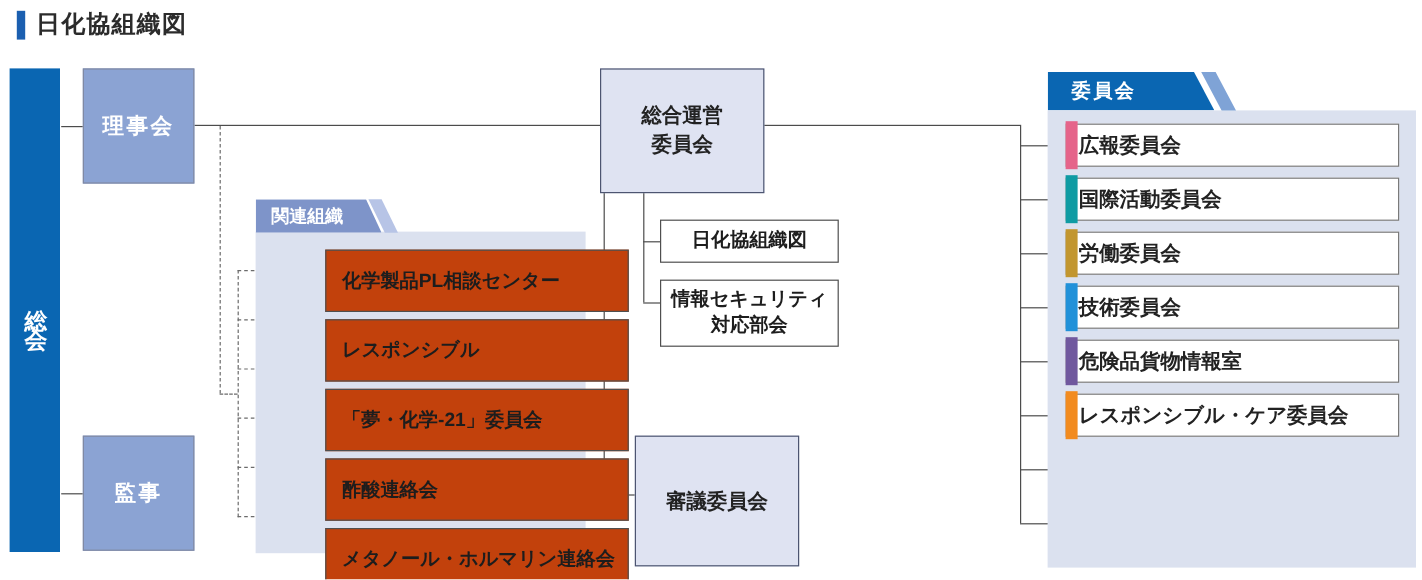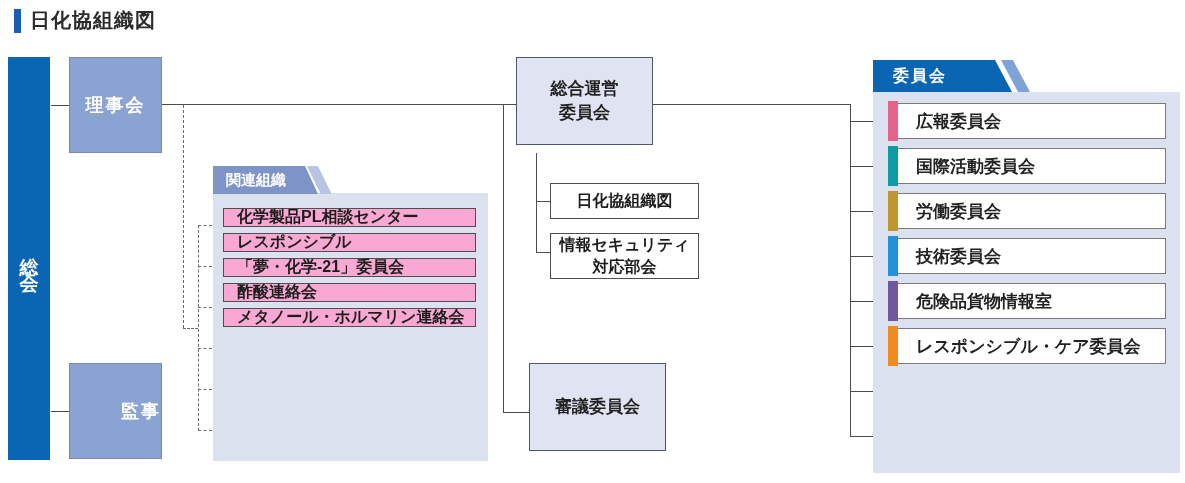--- a/index.html
+++ b/index.html
@@ -15,43 +15,43 @@
   .hline{position:absolute;height:0;border-top:1px solid #4c4c4c;z-index:1;}
   .vline{position:absolute;width:0;border-left:1px solid #4c4c4c;z-index:1;}
   .hdash{position:absolute;height:0;border-top:1px dashed #6b6b6b;z-index:1;}
   .vdash{position:absolute;width:0;border-left:1px dashed #6b6b6b;z-index:1;}
   
   .node{position:absolute;display:flex;align-items:center;justify-content:center;z-index:2;box-sizing:border-box;text-align:center;}
   .node-soukai{left:8px;top:57px;width:42px;height:403px;background:#0a66b2;color:#fff;font-size:19px;font-weight:600;}
   .vtext{writing-mode:vertical-rl;text-orientation:upright;letter-spacing:16px;}
   .node-blue{background:#8ba3d3;border:1px solid #8089a3;color:#fff;font-size:18px;font-weight:600;letter-spacing:2px;}
   .node-rijikai{left:69px;top:57px;width:93px;height:96px;}
-  .node-kanji{left:69px;top:363px;width:93px;height:96px;justify-content:flex-end;}
+  .node-kanji{left:69px;top:363px;width:93px;height:96px;}
   .node-lav{background:#dfe3f2;border:1px solid #4d5571;color:#222;font-size:17px;font-weight:600;flex-direction:column;line-height:1.4;}
-  .node-sogo{left:516px;top:57px;width:137px;height:88px;}
-  .node-shingi{left:529px;top:363px;width:137px;height:88px;}
+  .node-sogo{left:500px;top:57px;width:137px;height:104px;}
+  .node-shingi{left:529px;top:363px;width:137px;height:109px;}
   .node-white{background:#fff;border:1px solid #4f4f4f;color:#1d1d1d;font-size:16px;font-weight:600;flex-direction:column;line-height:1.35;}
   .node-kikaku{left:550px;top:183px;width:149px;height:36px;}
-  .node-joho{left:550px;top:233px;width:149px;height:46px;}
+  .node-joho{left:550px;top:233px;width:149px;height:56px;}
   
   .tab{position:absolute;z-index:3;}
   .tab .accent{position:absolute;top:0;background:#b7c4e6;transform:skewX(26deg);transform-origin:top left;}
   .tab .main{position:absolute;left:0;top:0;display:flex;align-items:center;color:#fff;font-weight:700;}
   .tab-related{left:213px;top:166px;height:28px;width:130px;padding-left:12px;}
   .tab-related .accent{left:94px;width:11px;height:28px;}
   .tab-related .main{width:105px;height:28px;background:#7e94c9;clip-path:polygon(0 0,calc(100% - 13px) 0,100% 100%,0 100%);font-size:15px;padding-left:13px;box-sizing:border-box;}
   .tab-committee{left:873px;top:60px;height:32px;width:160px;}
   .tab-committee .accent{left:128px;width:12px;height:32px;background:#7fa3d6;transform:skewX(28deg);}
   .tab-committee .main{width:139px;height:32px;background:#0a66b2;clip-path:polygon(0 0,calc(100% - 17px) 0,100% 100%,0 100%);font-size:16px;padding-left:20px;box-sizing:border-box;letter-spacing:2px;}
   
   .panel{position:absolute;background:#dbe1ef;z-index:2;box-sizing:border-box;}
   .panel-related{left:213px;top:193px;width:275px;height:268px;padding:15px 0 0 10px;}
-  .related-row{width:253px;height:19px;margin-bottom:6px;background:#f9a8d4;border:1px solid #4f4f4f;box-sizing:border-box;display:flex;align-items:center;padding-left:13px;font-size:16px;font-weight:600;color:#1d1d1d;}
+  .related-row{width:253px;height:52px;margin-bottom:6px;background:#c2410c;border:1px solid #4f4f4f;box-sizing:border-box;display:flex;align-items:center;padding-left:13px;font-size:16px;font-weight:600;color:#1d1d1d;margin-left:48px;}
   .panel-committee{left:873px;top:92px;width:307px;height:381px;padding:11px 0 0 15px;}
-  .committee-row{position:relative;width:278px;height:36px;margin-bottom:9px;background:#fff;border:1px solid #7a7a7a;box-sizing:border-box;display:flex;align-items:center;padding-left:27px;font-size:17px;font-weight:600;color:#222;}
+  .committee-row{position:relative;width:278px;height:36px;margin-bottom:9px;background:#fff;border:1px solid #7a7a7a;box-sizing:border-box;display:flex;align-items:center;padding-left:10px;font-size:17px;font-weight:600;color:#222;}
   .committee-accent{position:absolute;left:-1px;top:-3px;width:10px;height:40px;}
 </style>
 </head>
 <body>
 
 <div class="stage">
 
   <div class="title-bar"></div>
   <div class="page-title">日化協組織図</div>
 

